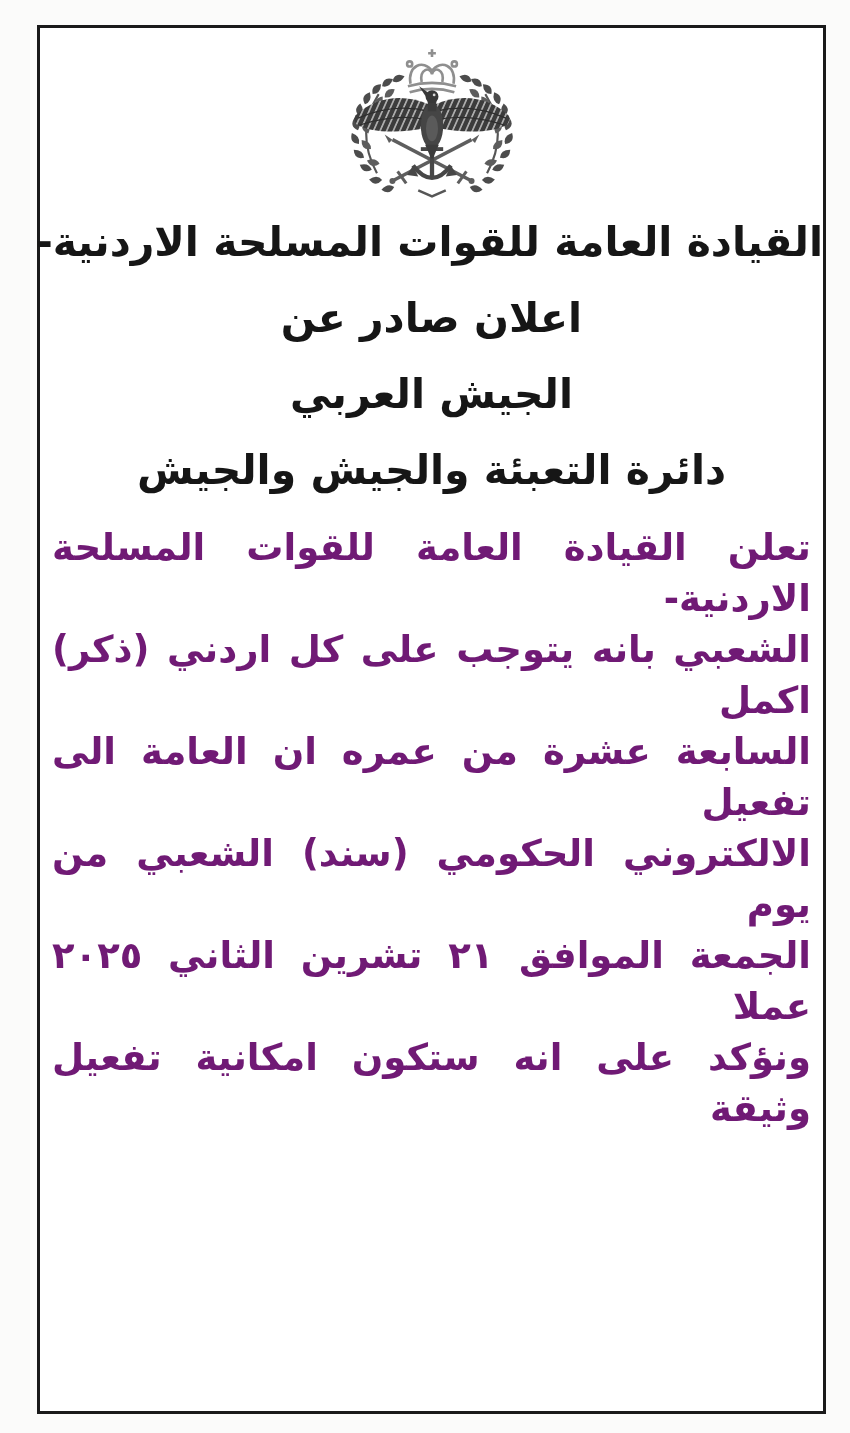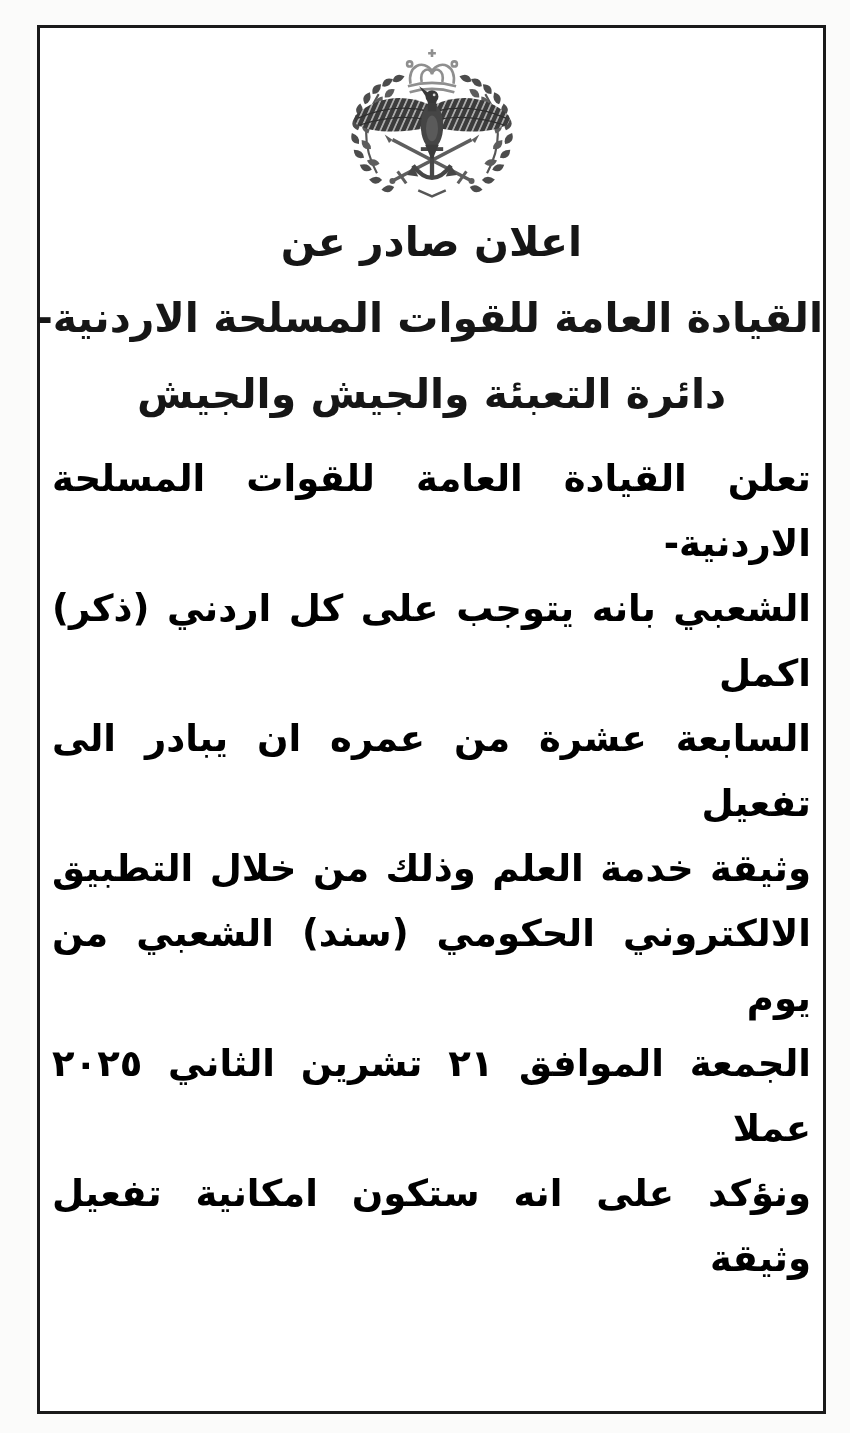--- a/index.html
+++ b/index.html
@@ -38,22 +38,22 @@
   }
   .body-block {
     width: 100%;
     padding: 14px 12px 0 12px;
     direction: rtl;
   }
   .body-line {
     direction: rtl;
     font-weight: 700;
     font-size: 37px;
-    line-height: 65px;
-    color: #000000;
+    line-height: 51px;
+    color: #701a75;
     text-align: justify;
     text-align-last: justify;
     text-justify: inter-word;
   }
 </style>
 </head>
 <body>
 
 <div class="frame">
 
@@ -151,29 +151,29 @@
         <rect x="95" y="66" width="10" height="14" fill="#3c3c3c"></rect>
         <circle cx="100" cy="63" r="7.5" fill="#383838"></circle>
         <path d="M95,58 L85,51 L93,63 Z" fill="#383838"></path>
         <circle cx="102.5" cy="61" r="1.6" fill="#d8d8d8"></circle>
         <ellipse cx="100" cy="100" rx="7" ry="15" fill="#5a5a5a"></ellipse>
       </g>
     </svg>
   </div>
 
   <div class="title-block">
+    <div class="title-line">القيادة العامة للقوات المسلحة الاردنية-</div>
     <div class="title-line">اعلان صادر عن</div>
-    <div class="title-line">القيادة العامة للقوات المسلحة الاردنية-</div>
+    <div class="title-line">الجيش العربي</div>
     <div class="title-line">دائرة التعبئة والجيش والجيش</div>
   </div>
 
   <div class="body-block">
     <div class="body-line">تعلن القيادة العامة للقوات المسلحة الاردنية-</div>
     <div class="body-line">الشعبي بانه يتوجب على كل اردني (ذكر) اكمل</div>
-    <div class="body-line">السابعة عشرة من عمره ان يبادر الى تفعيل</div>
-    <div class="body-line">وثيقة خدمة العلم وذلك من خلال التطبيق</div>
+    <div class="body-line">السابعة عشرة من عمره ان العامة الى تفعيل</div>
     <div class="body-line">الالكتروني الحكومي (سند) الشعبي من يوم</div>
     <div class="body-line">الجمعة الموافق ٢١ تشرين الثاني ٢٠٢٥ عملا</div>
     <div class="body-line">ونؤكد على انه ستكون امكانية تفعيل وثيقة</div>
 
   </div>
 
 </div>
 
 </body></html>

